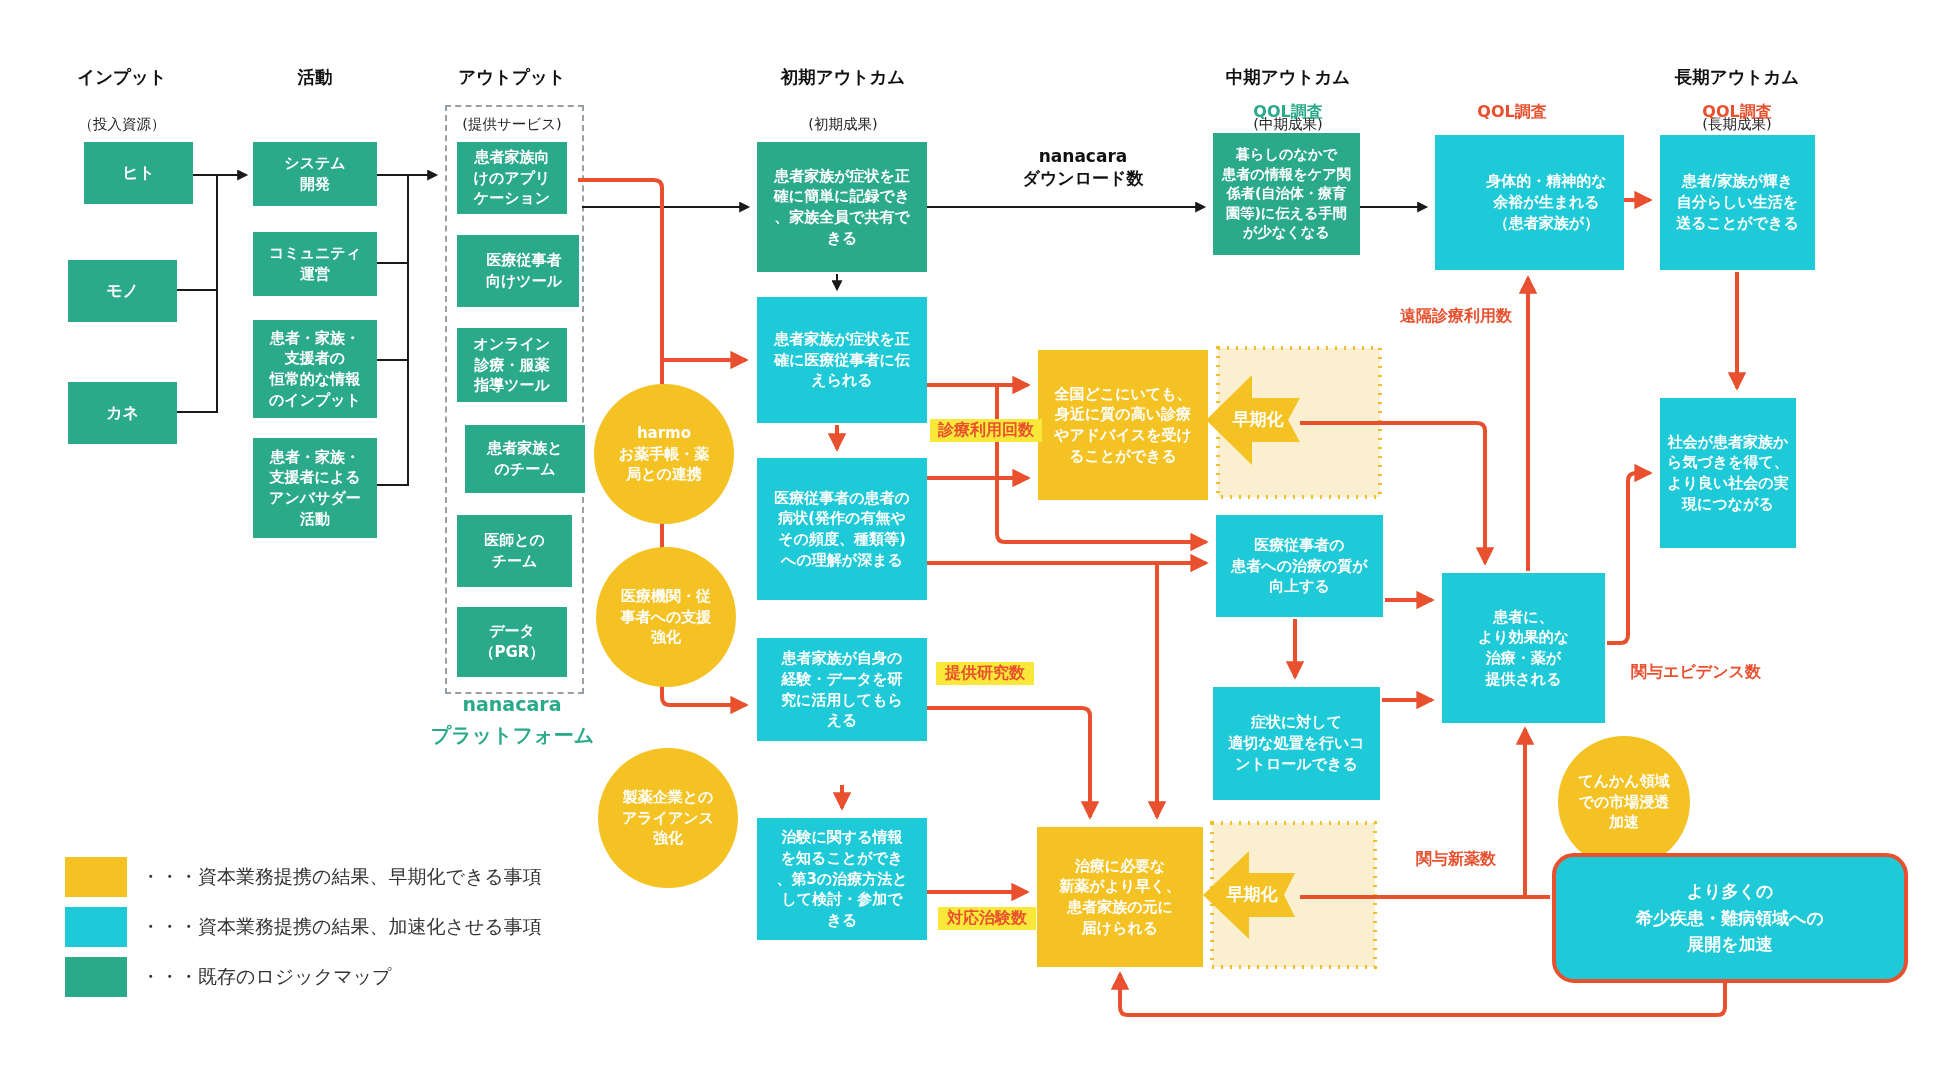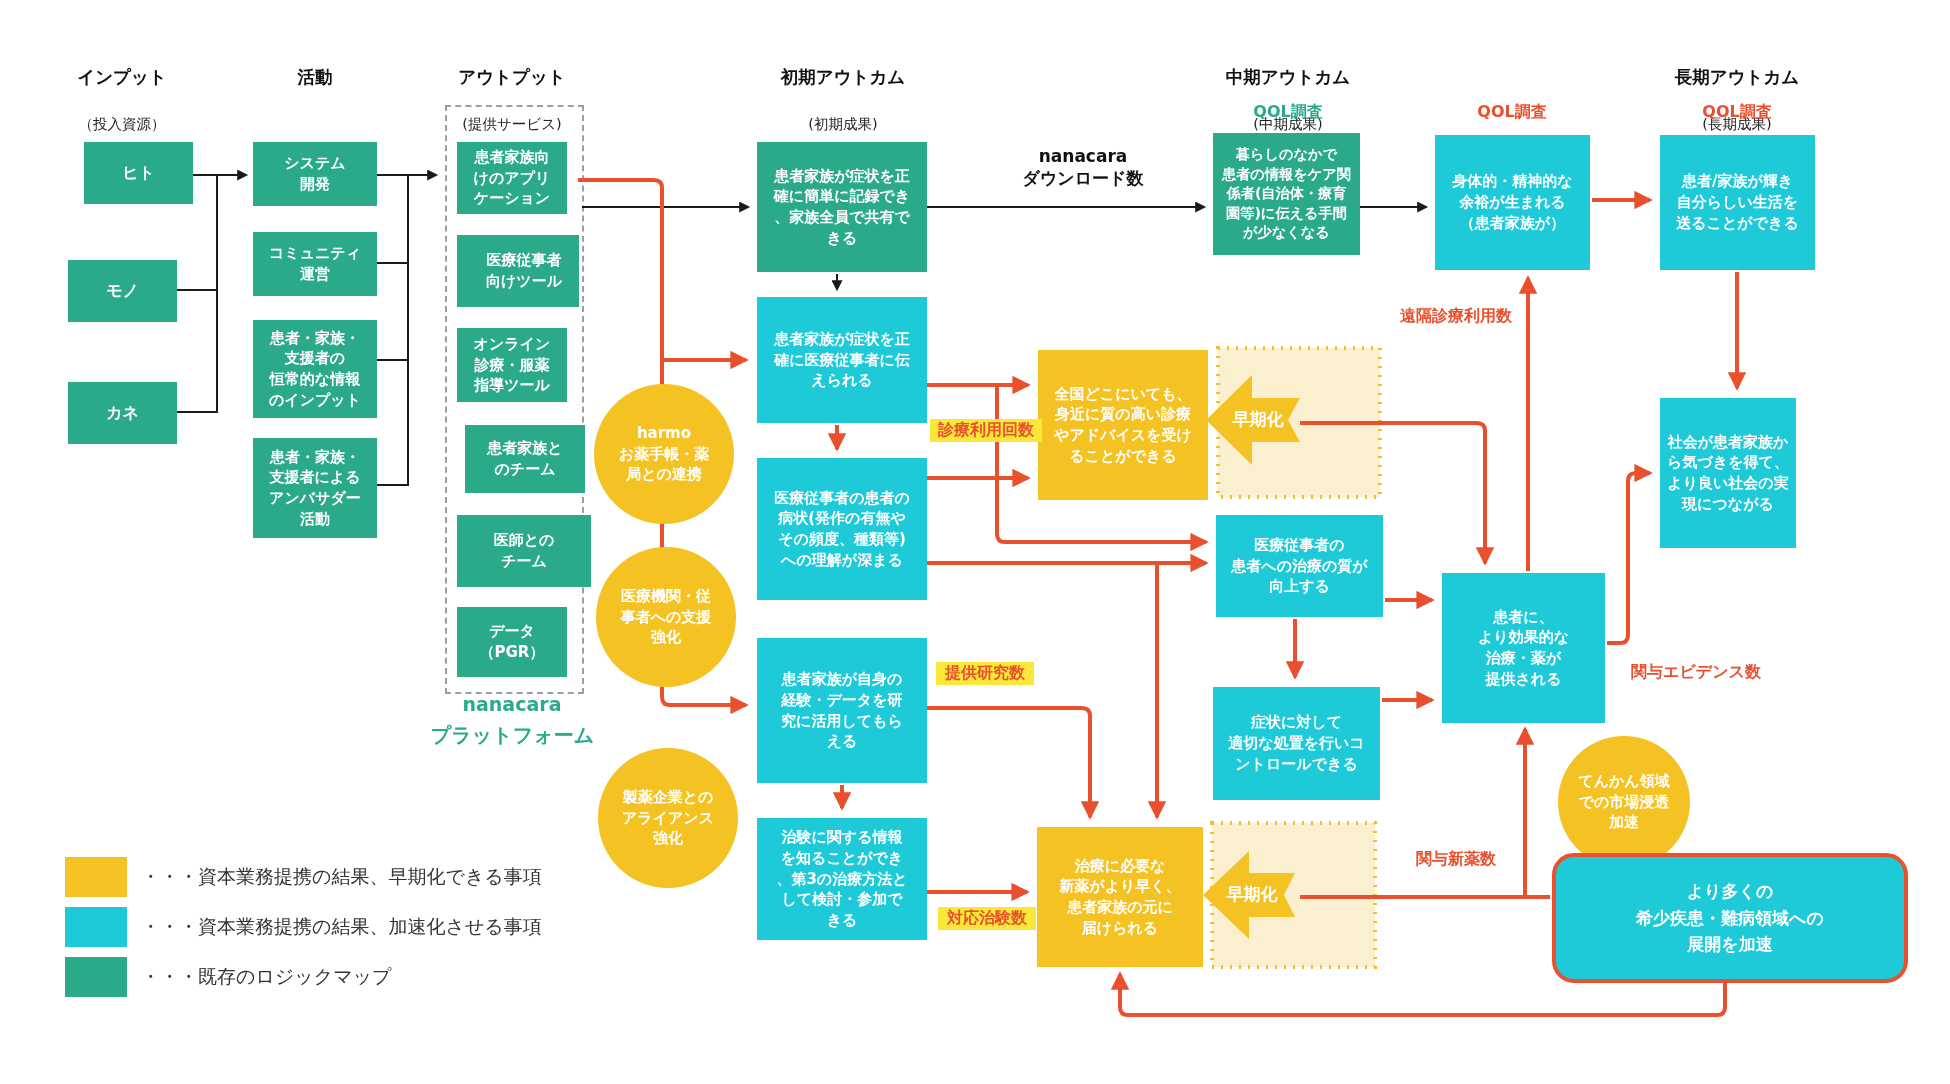--- a/index.html
+++ b/index.html
@@ -142,40 +142,40 @@
   <div class="bx g f15" style="left:457px;top:142px;width:110px;height:72px;">患者家族向
 けのアプリ
 ケーション</div>
   <div class="bx g f15" style="left:457px;top:235px;width:110px;height:72px;padding-left:12px;">医療従事者
 向けツール</div>
   <div class="bx g f15" style="left:457px;top:328px;width:110px;height:74px;">オンライン
 診療・服薬
 指導ツール</div>
   <div class="bx g f15" style="left:465px;top:425px;width:120px;height:68px;">患者家族と
 のチーム</div>
-  <div class="bx g f15" style="left:457px;top:515px;width:134px;height:72px;">医師との
+  <div class="bx g f15" style="left:457px;top:515px;width:115px;height:72px;">医師との
 チーム</div>
   <div class="bx g f15" style="left:457px;top:607px;width:110px;height:70px;">データ
 （PGR）</div>
 
   <div class="platform" style="left:437px;top:693px;width:150px;font-size:19px;">nanacara</div>
   <div class="platform" style="left:430px;top:722px;width:165px;font-size:20px;">プラットフォーム</div>
 
   <div class="bx g f15" style="left:757px;top:142px;width:170px;height:130px;">患者家族が症状を正
 確に簡単に記録でき
 、家族全員で共有で
 きる</div>
   <div class="bx c f15" style="left:757px;top:297px;width:170px;height:126px;">患者家族が症状を正
 確に医療従事者に伝
 えられる</div>
   <div class="bx c f15" style="left:757px;top:458px;width:170px;height:142px;">医療従事者の患者の
 病状(発作の有無や
 その頻度、種類等)
 への理解が深まる</div>
-  <div class="bx c f15" style="left:757px;top:638px;width:170px;height:145px;">患者家族が自身の
+  <div class="bx c f15" style="left:757px;top:638px;width:170px;height:103px;">患者家族が自身の
 経験・データを研
 究に活用してもら
 える</div>
   <div class="bx c f15" style="left:757px;top:818px;width:170px;height:122px;">治験に関する情報
 を知ることができ
 、第3の治療方法と
 して検討・参加で
 きる</div>
 
   <div class="bx y circ f15" style="left:594px;top:384px;width:140px;height:140px;">harmo
@@ -208,21 +208,21 @@
 ントロールできる</div>
   <div class="bx y f15" style="left:1037px;top:827px;width:166px;height:140px;">治療に必要な
 新薬がより早く、
 患者家族の元に
 届けられる</div>
   <div class="bx c f15" style="left:1442px;top:573px;width:163px;height:150px;">患者に、
 より効果的な
 治療・薬が
 提供される</div>
 
-  <div class="bx c f15" style="left:1435px;top:135px;width:155px;height:135px;">身体的・精神的な
+  <div class="bx c f15" style="left:1435px;top:135px;width:155px;height:135px;padding-left:34px;">身体的・精神的な
 余裕が生まれる
 （患者家族が）</div>
   <div class="bx c f15" style="left:1660px;top:135px;width:155px;height:135px;">患者/家族が輝き
 自分らしい生活を
 送ることができる</div>
   <div class="bx c f15" style="left:1660px;top:398px;width:136px;height:150px;">社会が患者家族か
 ら気づきを得て、
 より良い社会の実
 現につながる</div>
   <div class="bx c rounded" style="left:1552px;top:853px;width:348px;height:122px;">より多くの

